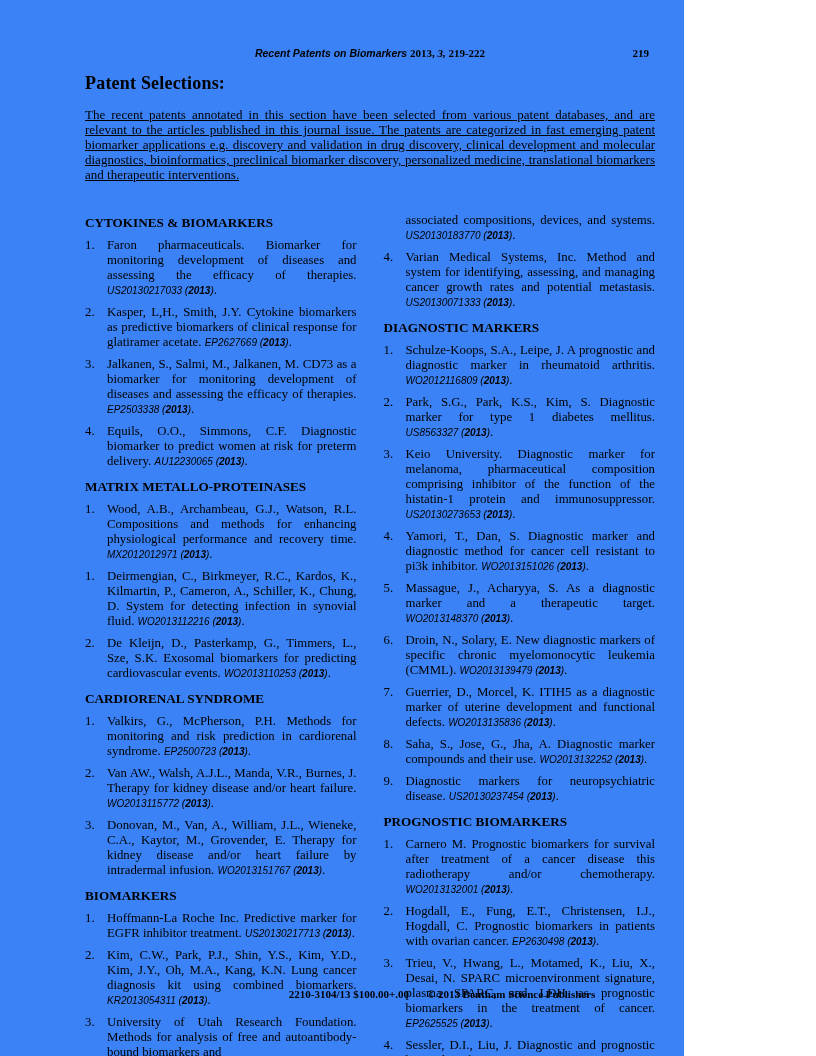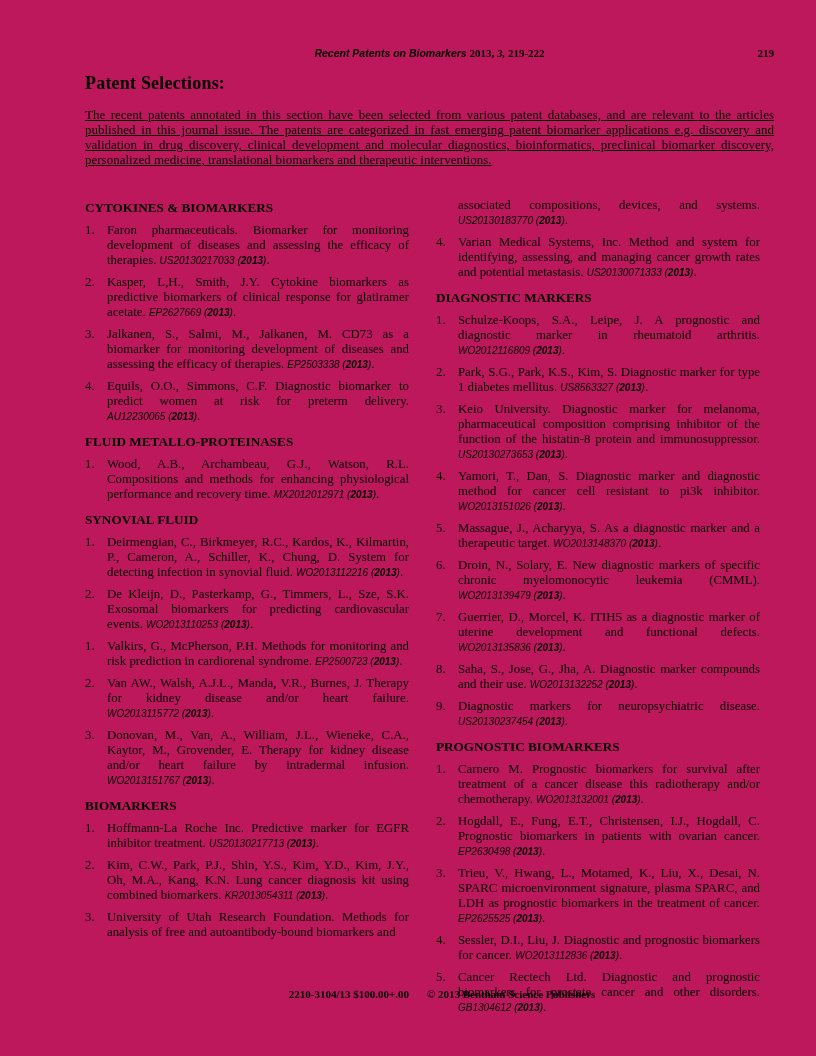--- a/index.html
+++ b/index.html
@@ -1,42 +1,42 @@
 <!DOCTYPE html>
 <html><head>
 <meta charset="utf-8">
 <style>
   * { margin: 0; padding: 0; box-sizing: border-box; }
   html, body { background: #ffffff; }
   .page {
     position: relative;
-    width: 816px;
+    width: 684px;
     height: 1056px;
-    background: #be185d;
+    background: #3b82f6;
     color: #000000;
-    padding: 46px 42px 0 85px;
+    padding: 46px 29px 0 85px;
     font-family: "Liberation Serif", serif;
     overflow: hidden;
   }
   
   .running-head {
     position: relative;
     height: 14px;
     font-size: 11px;
     font-weight: bold;
     line-height: 14px;
   }
   .rh-center { text-align: center; }
   .rh-journal {
     font-family: "Liberation Sans", sans-serif;
     font-style: italic;
     font-size: 10.5px;
   }
   .rh-vol { font-style: italic; }
-  .rh-page-number { position: absolute; right: 0; top: 0; }
+  .rh-page-number { position: absolute; right: 6px; top: 0; }
   
   .title {
     margin-top: 13px;
     font-size: 18px;
     font-weight: bold;
     letter-spacing: 0.2px;
   }
   
   .intro {
     margin-top: 13px;
@@ -107,40 +107,40 @@
 
   <p class="intro">The recent patents annotated in this section have been selected from various patent databases, and are relevant to the articles published in this journal issue. The patents are categorized in fast emerging patent biomarker applications e.g. discovery and validation in drug discovery, clinical development and molecular diagnostics, bioinformatics, preclinical biomarker discovery, personalized medicine, translational biomarkers and therapeutic interventions.</p>
 
   <div class="columns">
     <div class="col" id="col-left">
         <div class="sec-heading">CYTOKINES &amp; BIOMARKERS</div>
         <div class="item"><span class="num">1.</span><span class="txt">Faron pharmaceuticals. Biomarker for monitoring development of diseases and assessing the efficacy of therapies. </span><span class="pat">US20130217033</span><span class="pat"> (<b>2013</b>)</span><span class="txt">.</span></div>
         <div class="item"><span class="num">2.</span><span class="txt">Kasper, L,H., Smith, J.Y. Cytokine biomarkers as predictive biomarkers of clinical response for glatiramer acetate. </span><span class="pat">EP2627669</span><span class="pat"> (<b>2013</b>)</span><span class="txt">.</span></div>
         <div class="item"><span class="num">3.</span><span class="txt">Jalkanen, S., Salmi, M., Jalkanen, M. CD73 as a biomarker for monitoring development of diseases and assessing the efficacy of therapies. </span><span class="pat">EP2503338</span><span class="pat"> (<b>2013</b>)</span><span class="txt">.</span></div>
         <div class="item"><span class="num">4.</span><span class="txt">Equils, O.O., Simmons, C.F. Diagnostic biomarker to predict women at risk for preterm delivery. </span><span class="pat">AU12230065</span><span class="pat"> (<b>2013</b>)</span><span class="txt">.</span></div>
-        <div class="sec-heading">FLUID METALLO-PROTEINASES</div>
+        <div class="sec-heading">MATRIX METALLO-PROTEINASES</div>
         <div class="item"><span class="num">1.</span><span class="txt">Wood, A.B., Archambeau, G.J., Watson, R.L. Compositions and methods for enhancing physiological performance and recovery time. </span><span class="pat">MX2012012971</span><span class="pat"> (<b>2013</b>)</span><span class="txt">.</span></div>
-        <div class="sec-heading">SYNOVIAL FLUID</div>
         <div class="item"><span class="num">1.</span><span class="txt">Deirmengian, C., Birkmeyer, R.C., Kardos, K., Kilmartin, P., Cameron, A., Schiller, K., Chung, D. System for detecting infection in synovial fluid. </span><span class="pat">WO2013112216</span><span class="pat"> (<b>2013</b>)</span><span class="txt">.</span></div>
         <div class="item"><span class="num">2.</span><span class="txt">De Kleijn, D., Pasterkamp, G., Timmers, L., Sze, S.K. Exosomal biomarkers for predicting cardiovascular events. </span><span class="pat">WO2013110253</span><span class="pat"> (<b>2013</b>)</span><span class="txt">.</span></div>
+        <div class="sec-heading">CARDIORENAL SYNDROME</div>
         <div class="item"><span class="num">1.</span><span class="txt">Valkirs, G., McPherson, P.H. Methods for monitoring and risk prediction in cardiorenal syndrome. </span><span class="pat">EP2500723</span><span class="pat"> (<b>2013</b>)</span><span class="txt">.</span></div>
         <div class="item"><span class="num">2.</span><span class="txt">Van AW., Walsh, A.J.L., Manda, V.R., Burnes, J. Therapy for kidney disease and/or heart failure. </span><span class="pat">WO2013115772</span><span class="pat"> (<b>2013</b>)</span><span class="txt">.</span></div>
         <div class="item"><span class="num">3.</span><span class="txt">Donovan, M., Van, A., William, J.L., Wieneke, C.A., Kaytor, M., Grovender, E. Therapy for kidney disease and/or heart failure by intradermal infusion. </span><span class="pat">WO2013151767</span><span class="pat"> (<b>2013</b>)</span><span class="txt">.</span></div>
         <div class="sec-heading">BIOMARKERS</div>
         <div class="item"><span class="num">1.</span><span class="txt">Hoffmann-La Roche Inc. Predictive marker for EGFR inhibitor treatment. </span><span class="pat">US20130217713</span><span class="pat"> (<b>2013</b>)</span><span class="txt">.</span></div>
         <div class="item"><span class="num">2.</span><span class="txt">Kim, C.W., Park, P.J., Shin, Y.S., Kim, Y.D., Kim, J.Y., Oh, M.A., Kang, K.N. Lung cancer diagnosis kit using combined biomarkers. </span><span class="pat">KR2013054311</span><span class="pat"> (<b>2013</b>)</span><span class="txt">.</span></div>
         <div class="item"><span class="num">3.</span><span class="txt">University of Utah Research Foundation. Methods for analysis of free and autoantibody-bound biomarkers and</span></div>
       </div>
     <div class="col" id="col-right">
         <div class="item"><span class="num"></span><span class="txt">associated compositions, devices, and systems. </span><span class="pat">US20130183770</span><span class="pat"> (<b>2013</b>)</span><span class="txt">.</span></div>
         <div class="item"><span class="num">4.</span><span class="txt">Varian Medical Systems, Inc. Method and system for identifying, assessing, and managing cancer growth rates and potential metastasis. </span><span class="pat">US20130071333</span><span class="pat"> (<b>2013</b>)</span><span class="txt">.</span></div>
         <div class="sec-heading">DIAGNOSTIC MARKERS</div>
         <div class="item"><span class="num">1.</span><span class="txt">Schulze-Koops, S.A., Leipe, J. A prognostic and diagnostic marker in rheumatoid arthritis. </span><span class="pat">WO2012116809</span><span class="pat"> (<b>2013</b>)</span><span class="txt">.</span></div>
         <div class="item"><span class="num">2.</span><span class="txt">Park, S.G., Park, K.S., Kim, S. Diagnostic marker for type 1 diabetes mellitus. </span><span class="pat">US8563327</span><span class="pat"> (<b>2013</b>)</span><span class="txt">.</span></div>
-        <div class="item"><span class="num">3.</span><span class="txt">Keio University. Diagnostic marker for melanoma, pharmaceutical composition comprising inhibitor of the function of the histatin-8 protein and immunosuppressor. </span><span class="pat">US20130273653</span><span class="pat"> (<b>2013</b>)</span><span class="txt">.</span></div>
+        <div class="item"><span class="num">3.</span><span class="txt">Keio University. Diagnostic marker for melanoma, pharmaceutical composition comprising inhibitor of the function of the histatin-1 protein and immunosuppressor. </span><span class="pat">US20130273653</span><span class="pat"> (<b>2013</b>)</span><span class="txt">.</span></div>
         <div class="item"><span class="num">4.</span><span class="txt">Yamori, T., Dan, S. Diagnostic marker and diagnostic method for cancer cell resistant to pi3k inhibitor. </span><span class="pat">WO2013151026</span><span class="pat"> (<b>2013</b>)</span><span class="txt">.</span></div>
         <div class="item"><span class="num">5.</span><span class="txt">Massague, J., Acharyya, S. As a diagnostic marker and a therapeutic target. </span><span class="pat">WO2013148370</span><span class="pat"> (<b>2013</b>)</span><span class="txt">.</span></div>
         <div class="item"><span class="num">6.</span><span class="txt">Droin, N., Solary, E. New diagnostic markers of specific chronic myelomonocytic leukemia (CMML). </span><span class="pat">WO2013139479</span><span class="pat"> (<b>2013</b>)</span><span class="txt">.</span></div>
         <div class="item"><span class="num">7.</span><span class="txt">Guerrier, D., Morcel, K. ITIH5 as a diagnostic marker of uterine development and functional defects. </span><span class="pat">WO2013135836</span><span class="pat"> (<b>2013</b>)</span><span class="txt">.</span></div>
         <div class="item"><span class="num">8.</span><span class="txt">Saha, S., Jose, G., Jha, A. Diagnostic marker compounds and their use. </span><span class="pat">WO2013132252</span><span class="pat"> (<b>2013</b>)</span><span class="txt">.</span></div>
         <div class="item"><span class="num">9.</span><span class="txt">Diagnostic markers for neuropsychiatric disease. </span><span class="pat">US20130237454</span><span class="pat"> (<b>2013</b>)</span><span class="txt">.</span></div>
         <div class="sec-heading">PROGNOSTIC BIOMARKERS</div>
         <div class="item"><span class="num">1.</span><span class="txt">Carnero M. Prognostic biomarkers for survival after treatment of a cancer disease this radiotherapy and/or chemotherapy. </span><span class="pat">WO2013132001</span><span class="pat"> (<b>2013</b>)</span><span class="txt">.</span></div>
         <div class="item"><span class="num">2.</span><span class="txt">Hogdall, E., Fung, E.T., Christensen, I.J., Hogdall, C. Prognostic biomarkers in patients with ovarian cancer. </span><span class="pat">EP2630498</span><span class="pat"> (<b>2013</b>)</span><span class="txt">.</span></div>
         <div class="item"><span class="num">3.</span><span class="txt">Trieu, V., Hwang, L., Motamed, K., Liu, X., Desai, N. SPARC microenvironment signature, plasma SPARC, and LDH as prognostic biomarkers in the treatment of cancer. </span><span class="pat">EP2625525</span><span class="pat"> (<b>2013</b>)</span><span class="txt">.</span></div>

